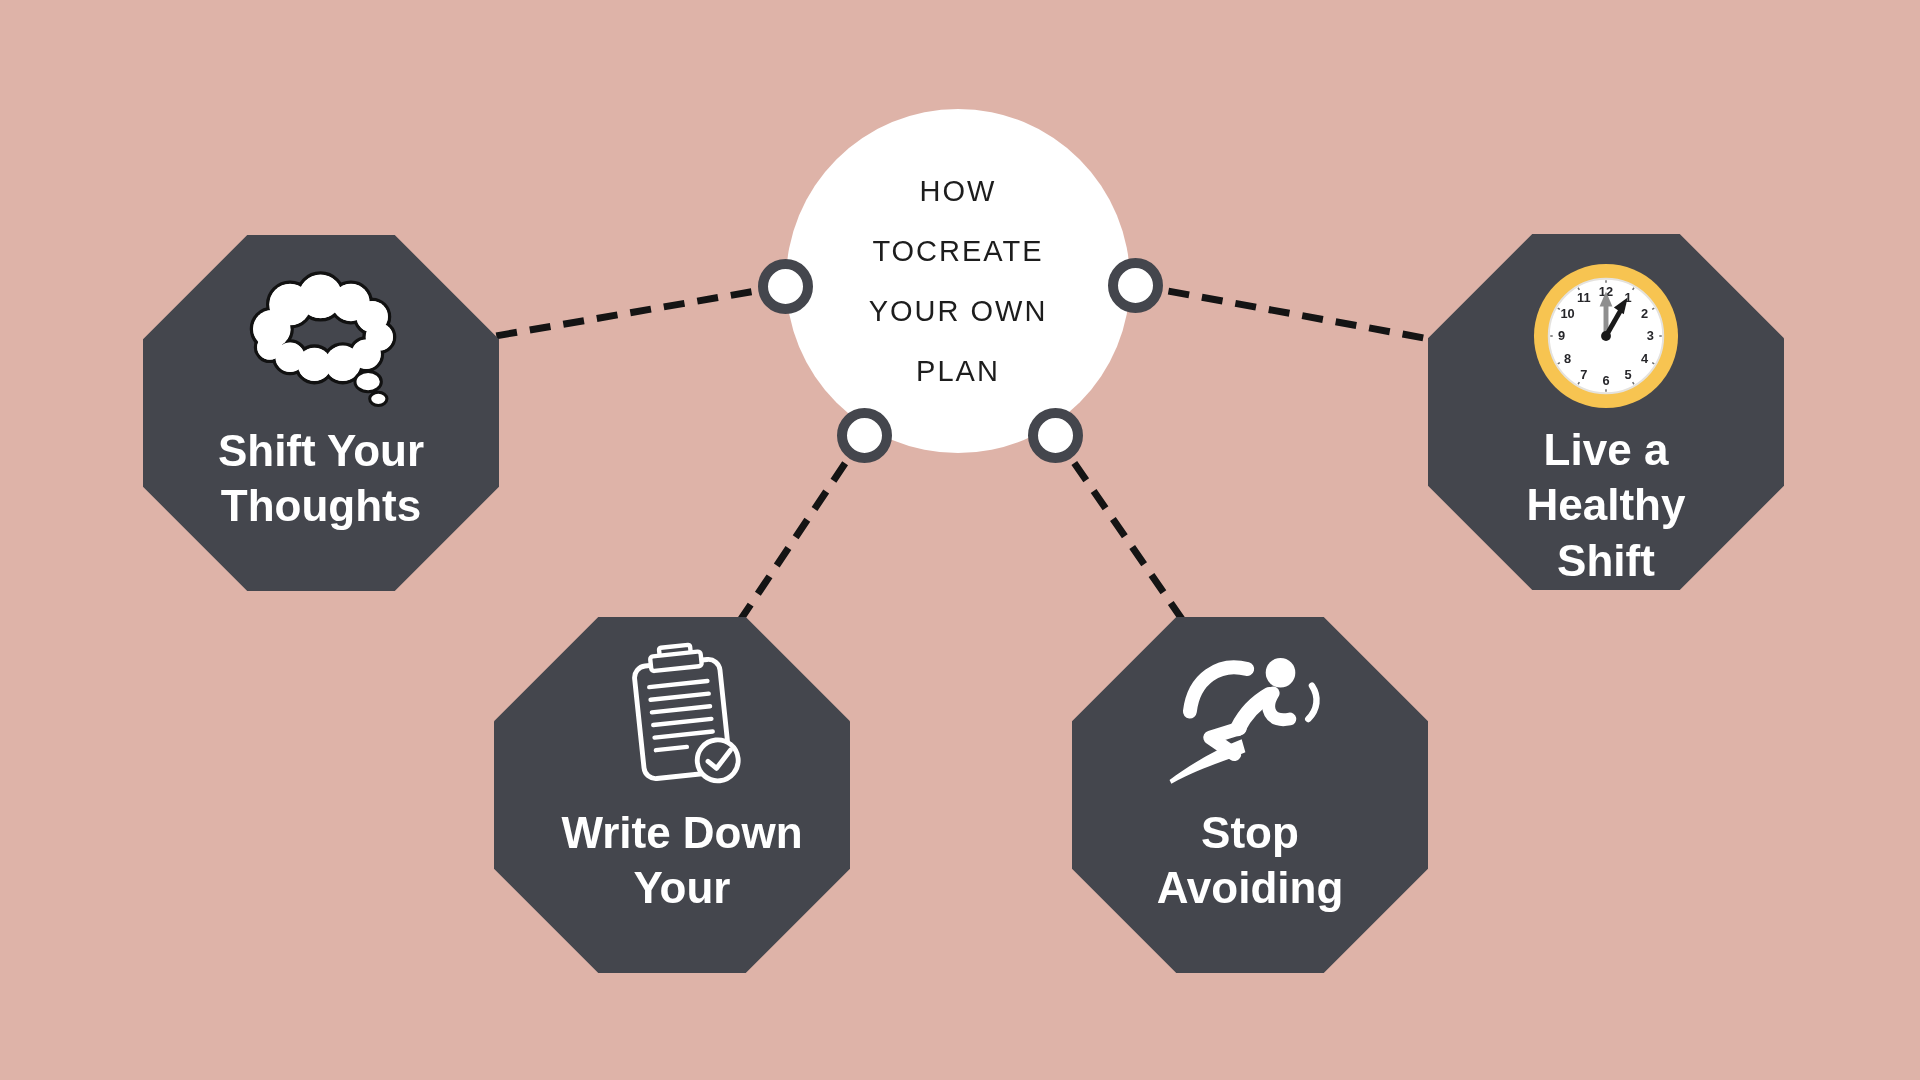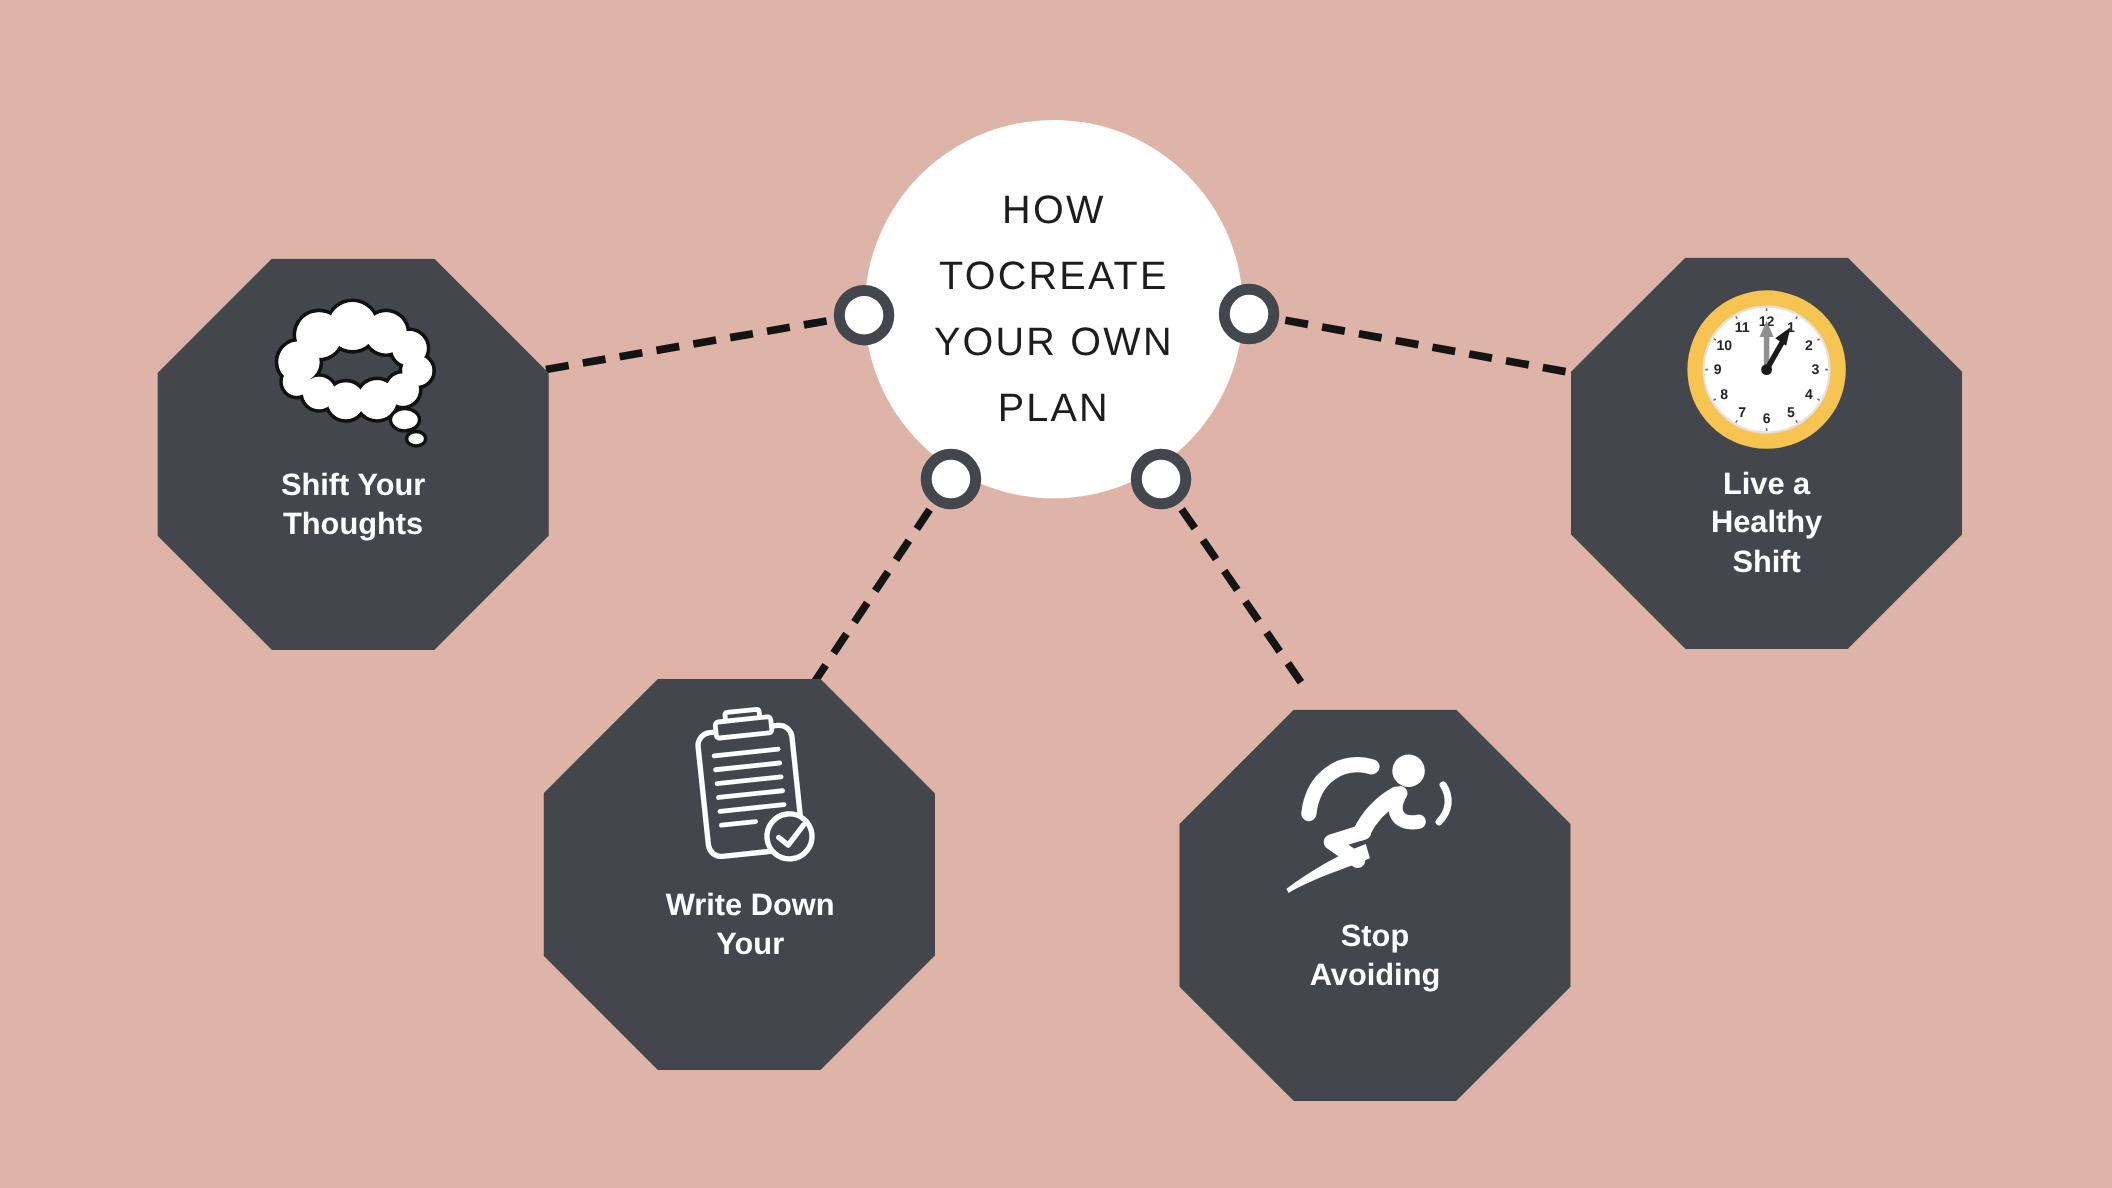--- a/index.html
+++ b/index.html
@@ -11,32 +11,32 @@
   body{background:var(--bg);font-family:"Liberation Sans",sans-serif;position:relative;}
   .canvas{position:absolute;left:0;top:0;width:1920px;height:1080px;}
   .lines-layer{position:absolute;left:0;top:0;width:1920px;height:1080px;z-index:1;}
   .octagon{
     position:absolute;width:356px;height:356px;background:var(--node);z-index:2;
     clip-path:polygon(29.29% 0%,70.71% 0%,100% 29.29%,100% 70.71%,70.71% 100%,29.29% 100%,0% 70.71%,0% 29.29%);
     display:flex;flex-direction:column;align-items:center;padding-top:26px;
   }
   .oct-shift{left:143px;top:235px;}
   .oct-write{left:494px;top:617px;padding-left:20px;}
-  .oct-stop{left:1072px;top:617px;margin-top:28px;}
+  .oct-stop{left:1072px;top:617px;}
   .oct-live{left:1428px;top:234px;}
   .icon-box{height:152px;display:flex;align-items:center;justify-content:center;}
   .node-label{
     margin-top:10px;text-align:center;color:var(--textlight);
-    font-size:28px;font-weight:700;line-height:1.26;letter-spacing:0px;
+    font-size:44px;font-weight:700;line-height:1.26;letter-spacing:0px;
   }
   .center-circle{
     position:absolute;left:786px;top:109px;width:344px;height:344px;border-radius:50%;
     background:#ffffff;z-index:2;display:flex;flex-direction:column;align-items:center;justify-content:center;
   }
-  .center-title{text-align:center;color:var(--textdark);font-size:36px;font-weight:400;
+  .center-title{text-align:center;color:var(--textdark);font-size:29px;font-weight:400;
     letter-spacing:2px;line-height:60px;}
   .connector-ring{
     position:absolute;width:55px;height:55px;border-radius:50%;
     background:#ffffff;border:10px solid var(--ring);z-index:3;
   }
   .ring-left{left:758px;top:259px;}
   .ring-right{left:1108px;top:258px;}
   .ring-bottom-left{left:837px;top:408px;}
   .ring-bottom-right{left:1028px;top:408px;}
 </style>

